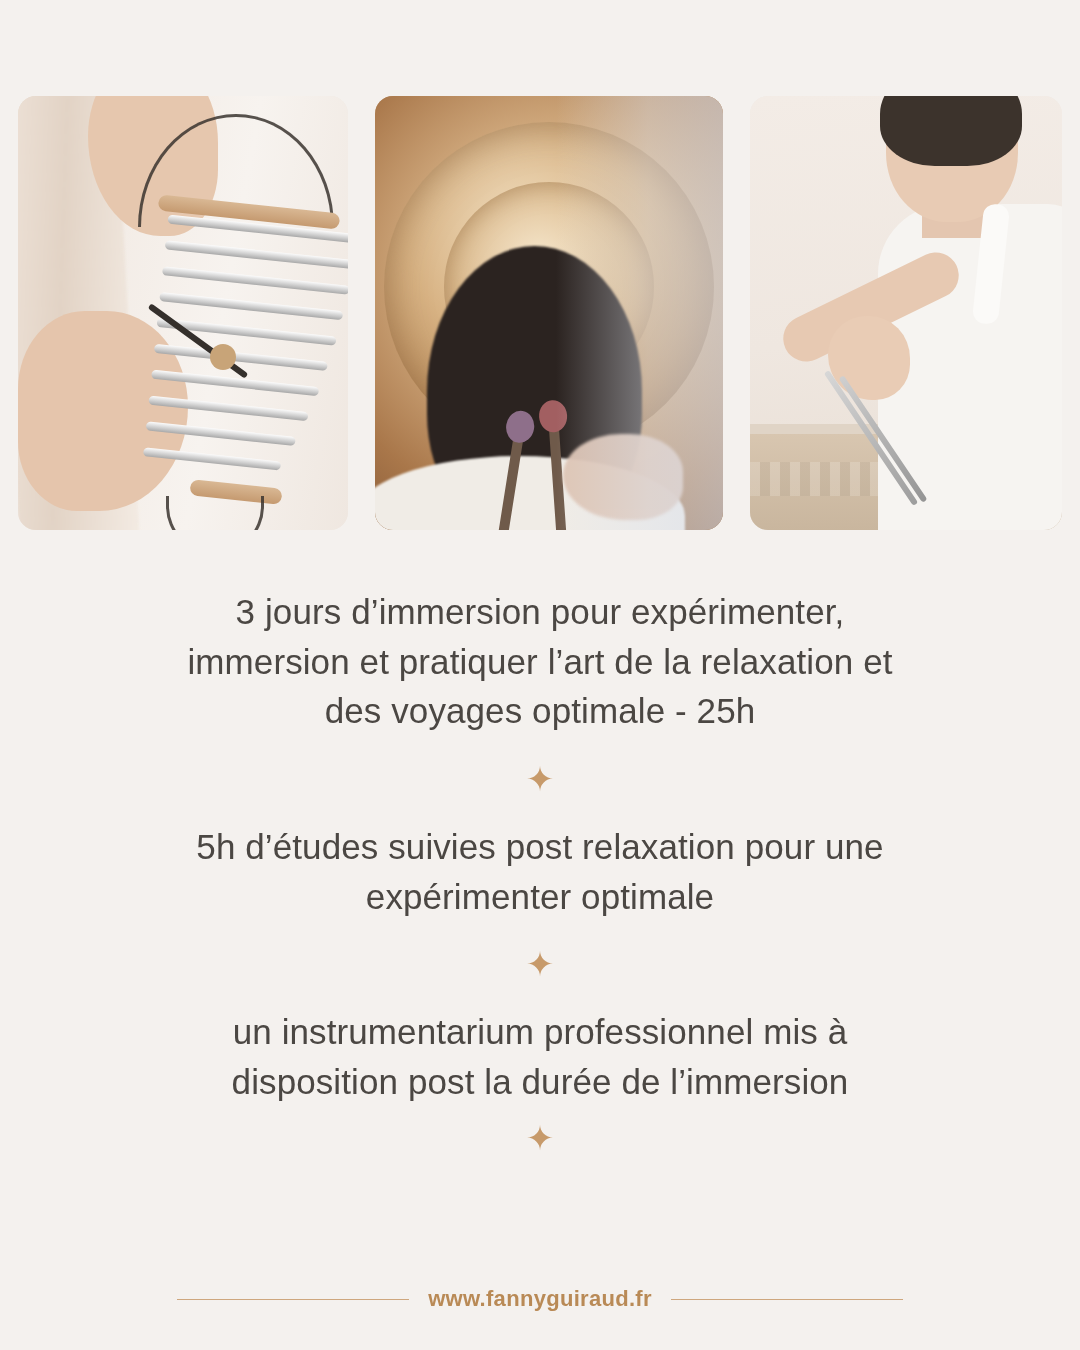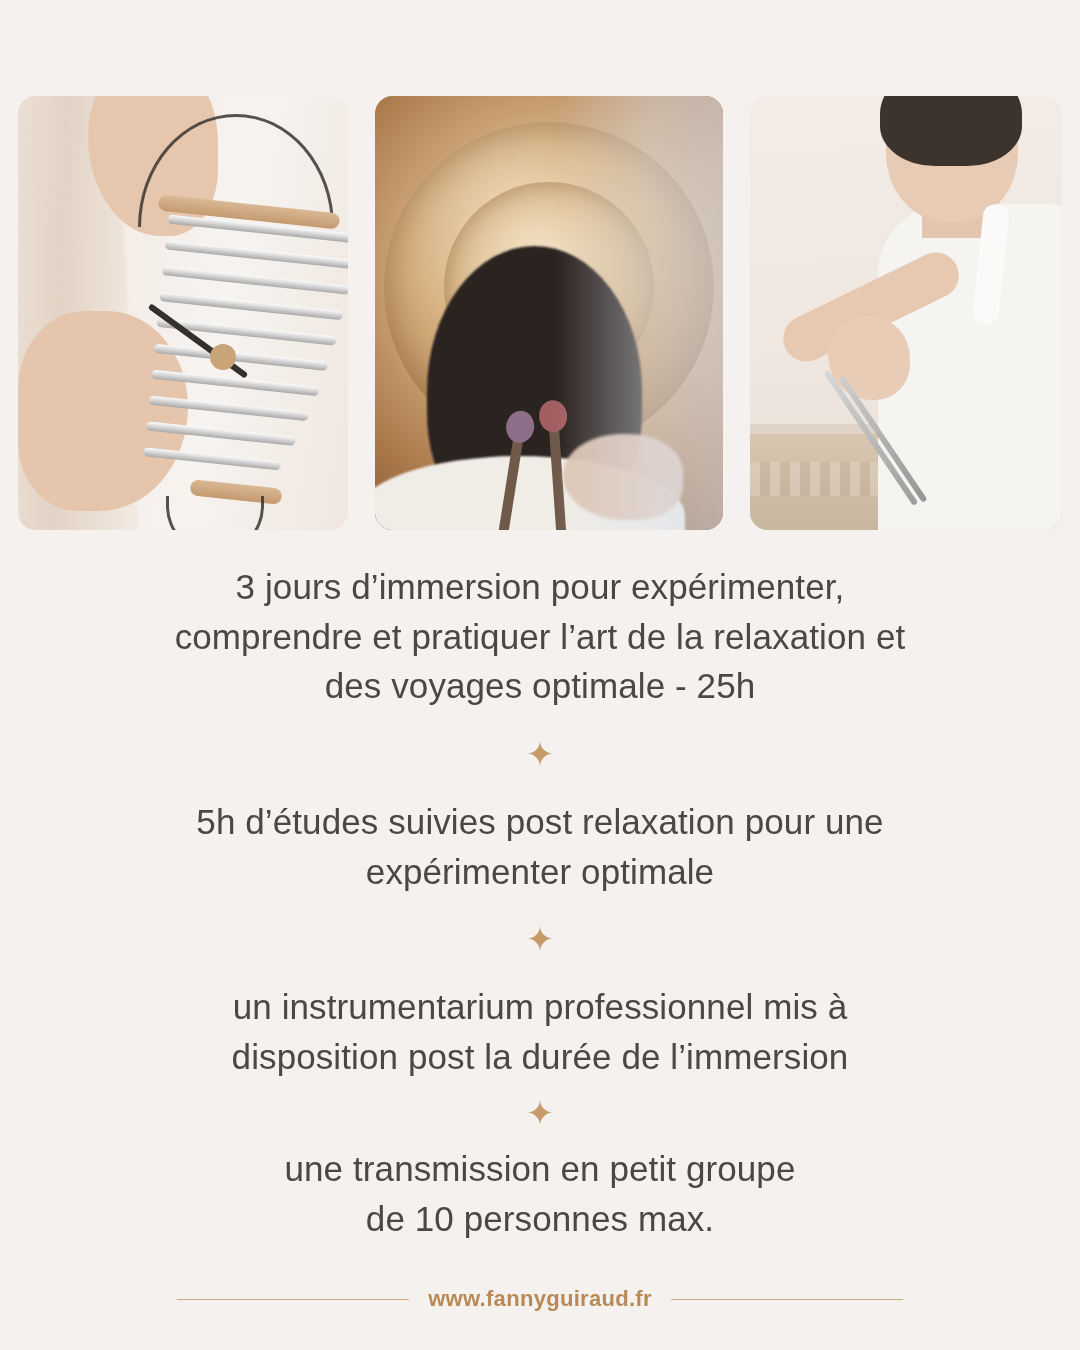--- a/index.html
+++ b/index.html
@@ -225,21 +225,21 @@
     text-align: center;
     margin-top: 30px;
   }
   .para {
     font-size: 35px;
     line-height: 1.42;
     color: #4b4743;
     letter-spacing: .1px;
     font-weight: 400;
   }
-  .para.b1 { margin-top: 2px; }
+  .para.b1 { margin-top: 27px; }
   .divider {
     display: block;
     margin: 26px auto;
     color: #c79a6a;
     font-size: 34px;
     line-height: 1;
     user-select: none;
   }
   .d-tight { margin: 14px auto; }
 
@@ -327,44 +327,40 @@
       <div class="p3-hand"></div>
       <div class="p3-fork"></div>
       <div class="p3-fork2"></div>
     </div>
   </div>
 
   <div class="content">
 
     <div class="para b1">
       <div>3 jours d’immersion pour expérimenter,</div>
-      <div>comprendre et pratiquer l’art de la relaxation et</div>
+      <div>immersion et pratiquer l’art de la relaxation et</div>
       <div>des voyages optimale - 25h</div>
     </div>
 
     <span class="divider">✦</span>
 
     <div class="para">
       <div>5h d’études suivies post relaxation pour une</div>
       <div>expérimenter optimale</div>
     </div>
 
     <span class="divider">✦</span>
 
     <div class="para">
       <div>un instrumentarium professionnel mis à</div>
       <div>disposition post la durée de l’immersion</div>
     </div>
 
     <span class="divider d-tight">✦</span>
 
-    <div class="para">
-      <div>une transmission en petit groupe</div>
-      <div>de 10 personnes max.</div>
-    </div>
   </div>
 
   <div class="footer">
     <div class="rule"></div>
     <div class="site">www.fannyguiraud.fr</div>
     <div class="rule"></div>
   </div>
 
 </div>
 

